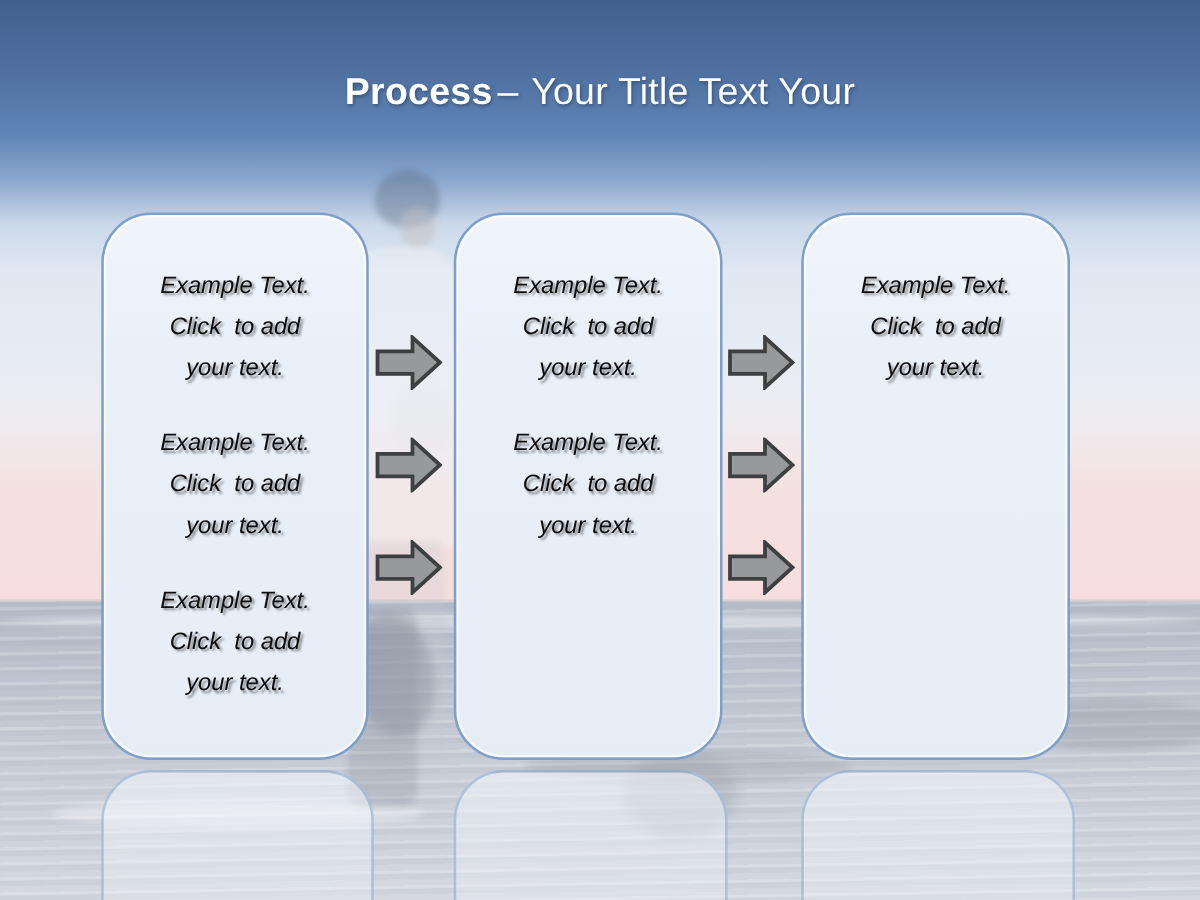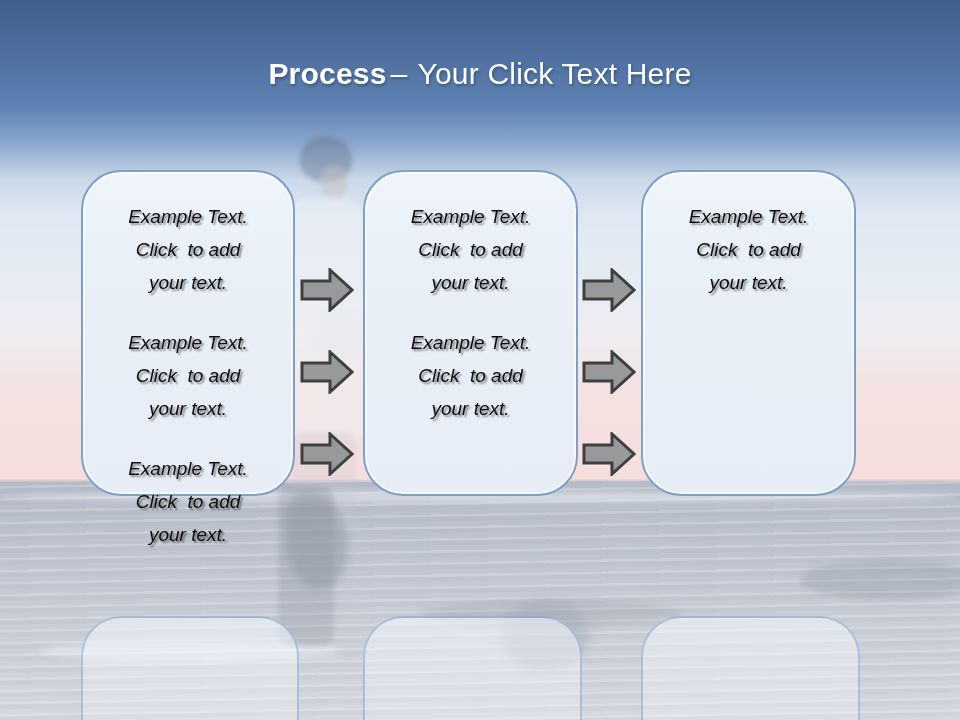--- a/index.html
+++ b/index.html
@@ -68,25 +68,25 @@
   .reflection{
     position:absolute;top:616px;height:190px;z-index:2;
     border:2px solid rgba(122,156,199,.5);border-radius:40px;
     background:linear-gradient(180deg,rgba(243,247,251,.6) 0%,rgba(243,247,251,.25) 60%,rgba(243,247,251,.1) 100%);
   }
   .refl-1{left:81px;width:214px;}
   .refl-2{left:363px;width:215px;}
   .refl-3{left:641px;width:215px;}
   
   .card{
-    position:absolute;top:170px;height:326px;z-index:3;
+    position:absolute;top:170px;height:438px;z-index:3;
     border:2.5px solid #7d9fc9;border-radius:40px;box-sizing:border-box;
     background:linear-gradient(180deg,#f0f5fb 0%,#e9f0f8 25%,#e6edf6 100%);
     box-shadow:inset 0 0 0 2px rgba(255,255,255,.65);
-    padding-top:28px;
+    padding-top:40px;
   }
   .card-1{left:81px;width:214px;}
   .card-2{left:363px;width:215px;}
   .card-3{left:641px;width:215px;}
   .text-block{
     white-space:pre-line;text-align:center;
     font-style:italic;font-size:19px;line-height:33px;color:#0d0d0d;
     text-shadow:2px 2px 2px rgba(0,0,0,.45);
     margin:0 6px 27px 6px;
   }
@@ -116,21 +116,21 @@
   <div class="boy-face"></div>
   <div class="boy-shirt"></div>
   <div class="boy-arm"></div>
   <div class="boy-legs"></div>
   <div class="boy-shadow"></div>
 </div>
 <div class="rock-patch"></div>
 <div class="rock-patch-2"></div>
 
 <div class="slide-title">
-  <span class="title-lead">Process</span><span class="title-dash">–</span><span class="title-rest">Your Click Text Here</span>
+  <span class="title-lead">Process</span><span class="title-dash">–</span><span class="title-rest">Your Title Text Your</span>
 </div>
 
 <div class="reflection refl-1"></div>
 <div class="reflection refl-2"></div>
 <div class="reflection refl-3"></div>
 
 <div class="card card-1">
   <div class="text-block">Example Text.
 Click&nbsp; to add
 your text.</div>

